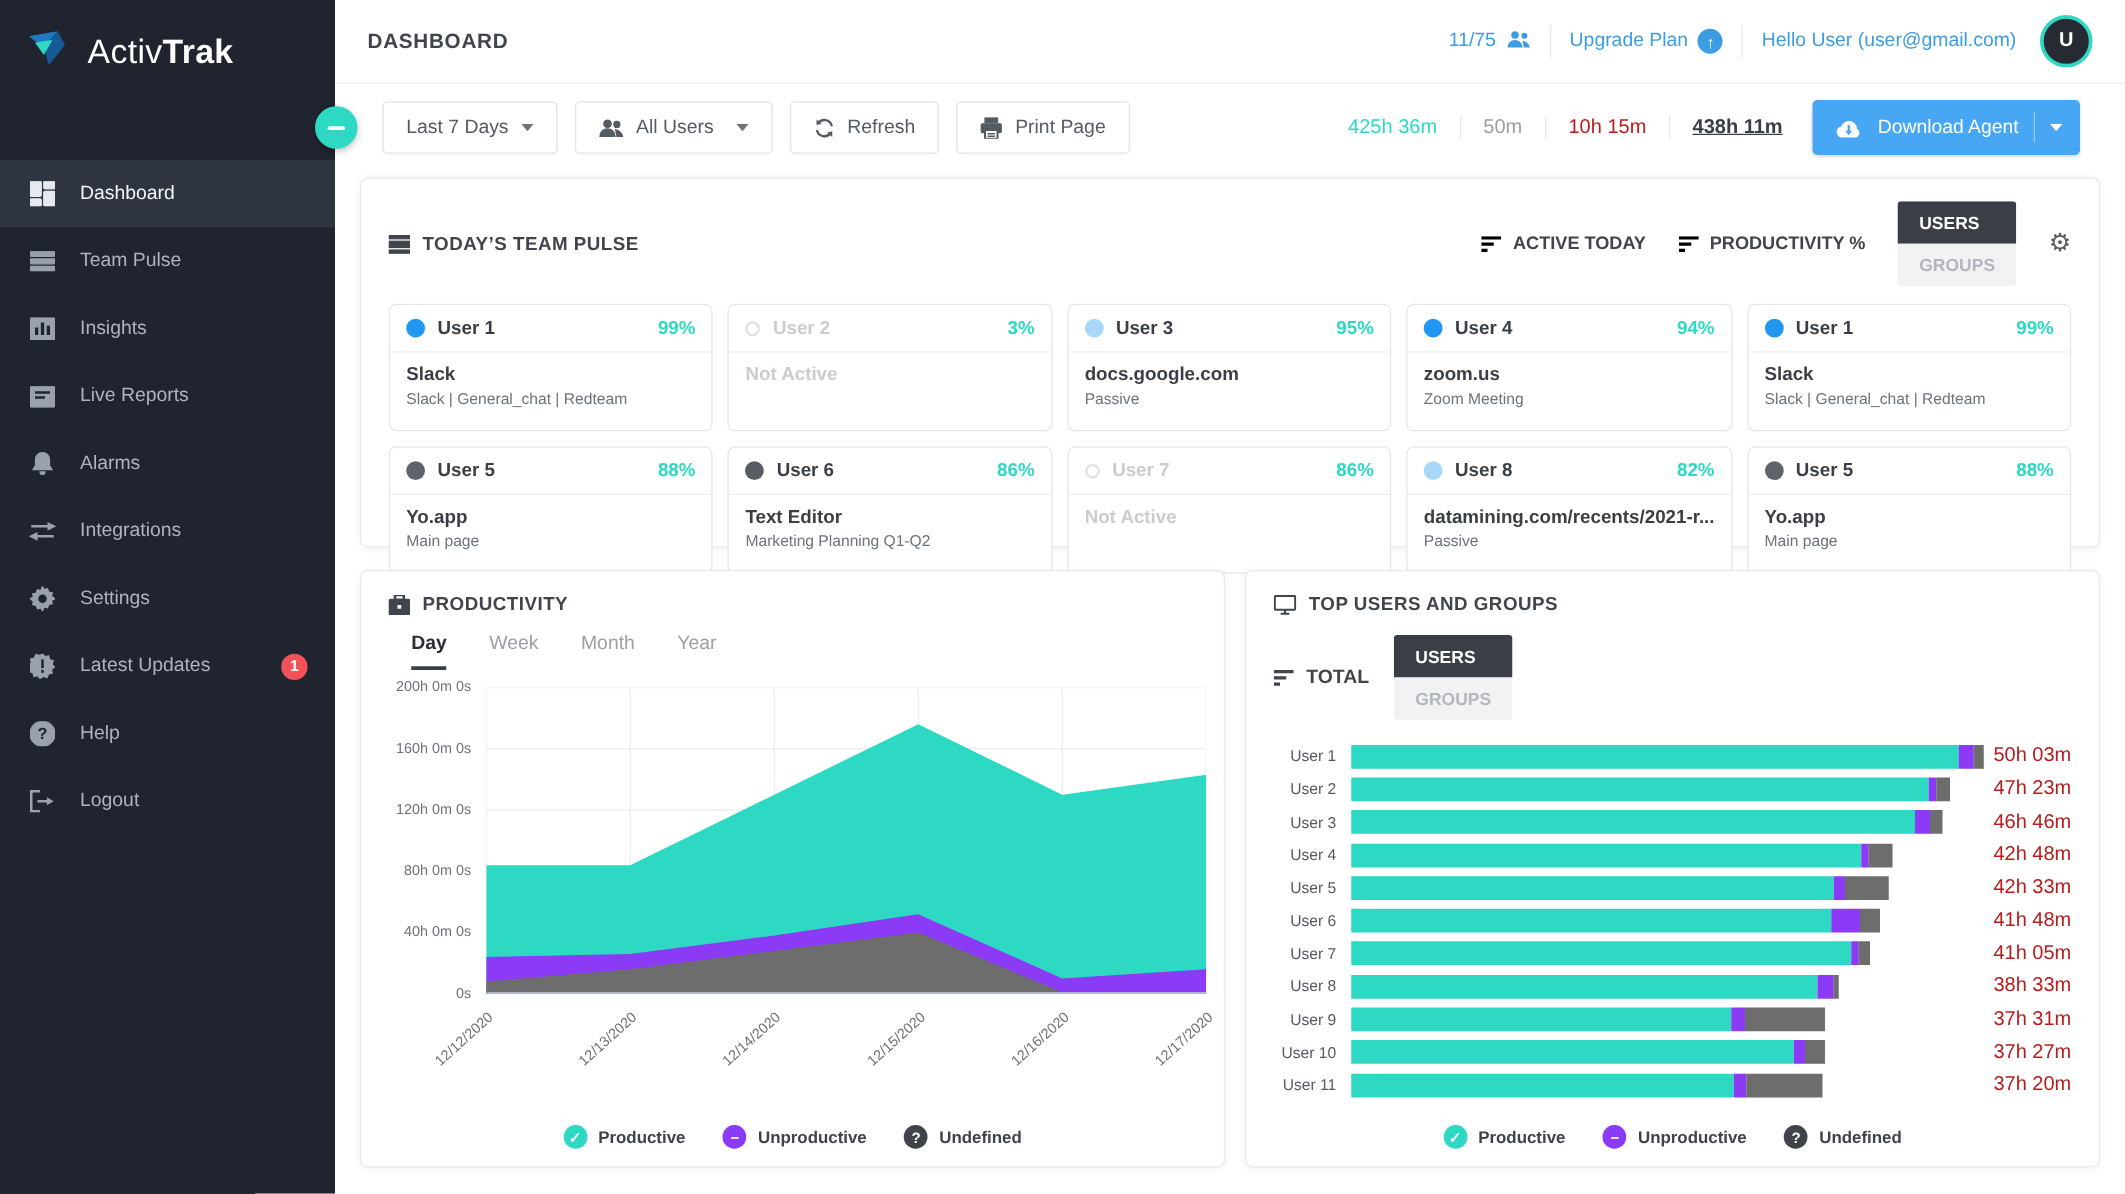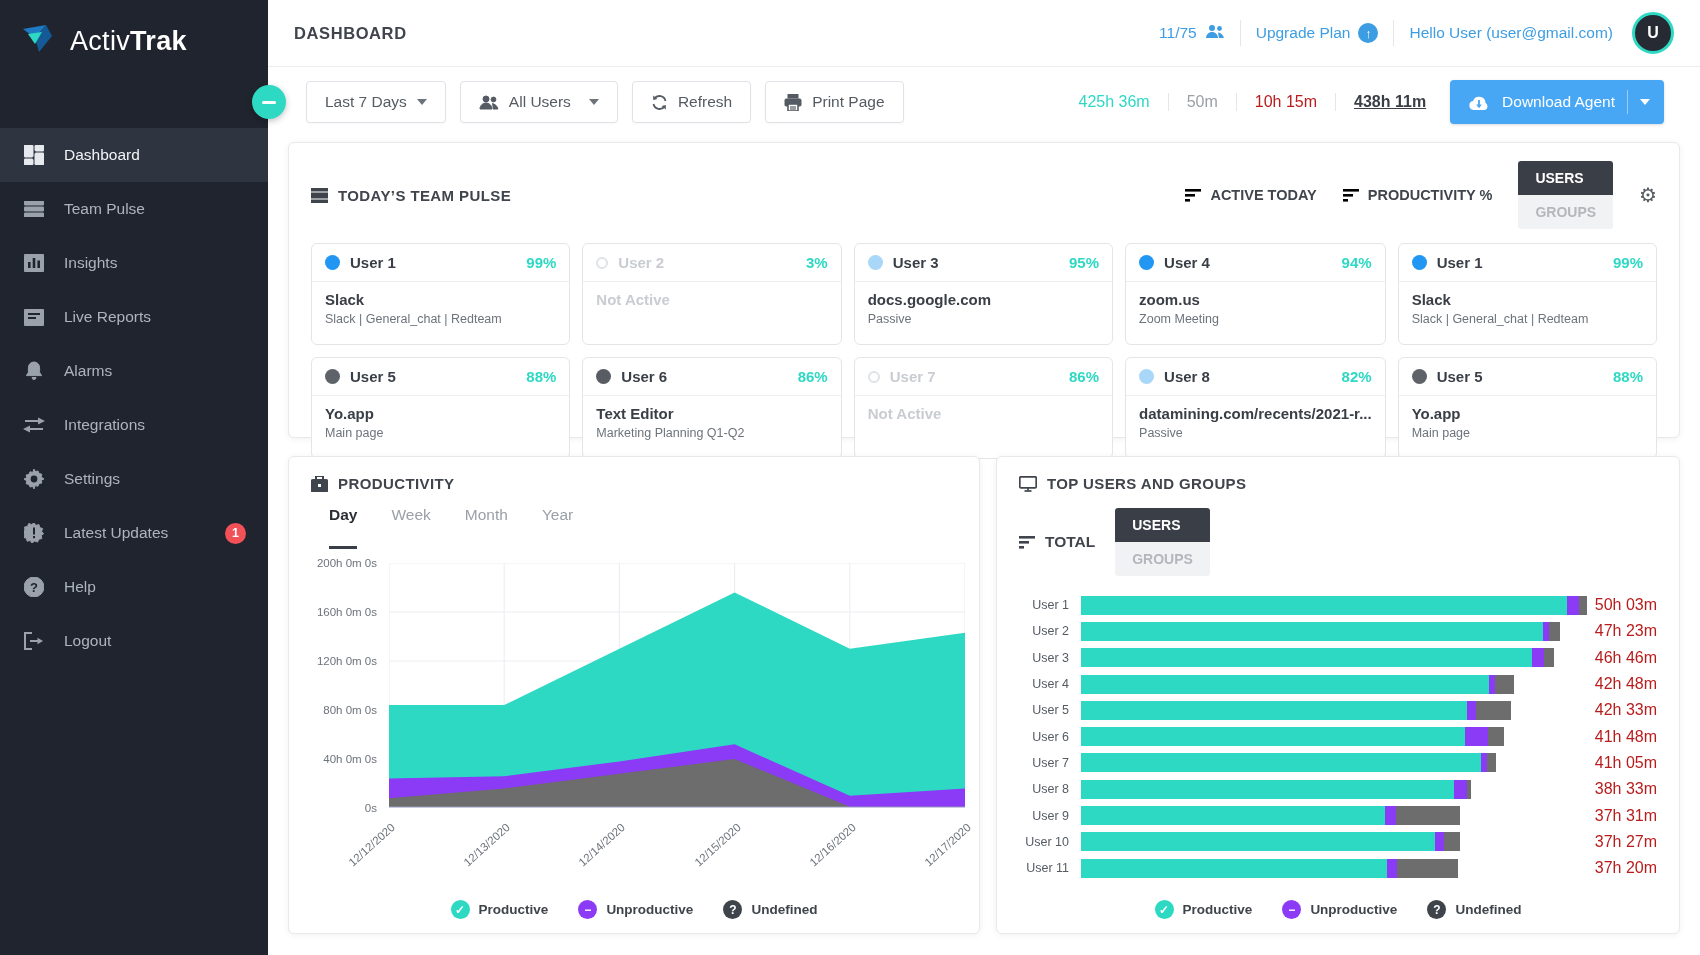--- a/index.html
+++ b/index.html
@@ -73,21 +73,21 @@
   .pname { font-weight:bold; font-size:15px; white-space:nowrap; }
   .ppct { margin-left:auto; color:#2ed9c4; font-weight:bold; font-size:15px; }
   .pcard-body { padding:9px 13px 12px 13px; min-height:62px; }
   .ptitle { font-weight:bold; font-size:15px; margin-bottom:4px; white-space:nowrap; overflow:hidden; text-overflow:ellipsis; }
   .psub { font-size:12.5px; color:#6d737b; min-height:15px; white-space:nowrap; }
   .pcard.inactive .pname,
   .pcard.inactive .ptitle { color:#c9ccd1; }
 
   
   .tabs { display:flex; gap:34px; padding:2px 0 0 40px; font-size:15.5px; color:#9aa0a6; }
-  .tab { padding-bottom:22px; cursor:pointer; }
+  .tab { padding-bottom:9px; cursor:pointer; }
   .tab.active { color:#2b2f35; font-weight:bold; border-bottom:3px solid #3a3f47; }
   .chart-wrap { position:relative; height:330px; margin-top:14px; }
   .y-labels { position:absolute; left:0; top:0; width:88px; height:245px; }
   .y-labels span { position:absolute; right:0; transform:translateY(-50%); font-size:11.5px; color:#6d737b; white-space:nowrap; }
   .plot { position:absolute; left:100px; right:14px; top:0; height:245px; }
   .plot svg { width:100%; height:100%; }
   .x-labels { position:absolute; left:100px; right:14px; top:252px; height:64px; }
   .x-labels span { position:absolute; top:6px; font-size:11.5px; color:#6d737b; white-space:nowrap; transform:translateX(-100%) rotate(-42deg); transform-origin:100% 0; }
   .legend { position:absolute; bottom:14px; left:0; width:100%; display:flex; justify-content:center; gap:30px; }
   .legend-item { display:flex; align-items:center; gap:9px; font-size:13.5px; font-weight:bold; color:#3f444b; }

